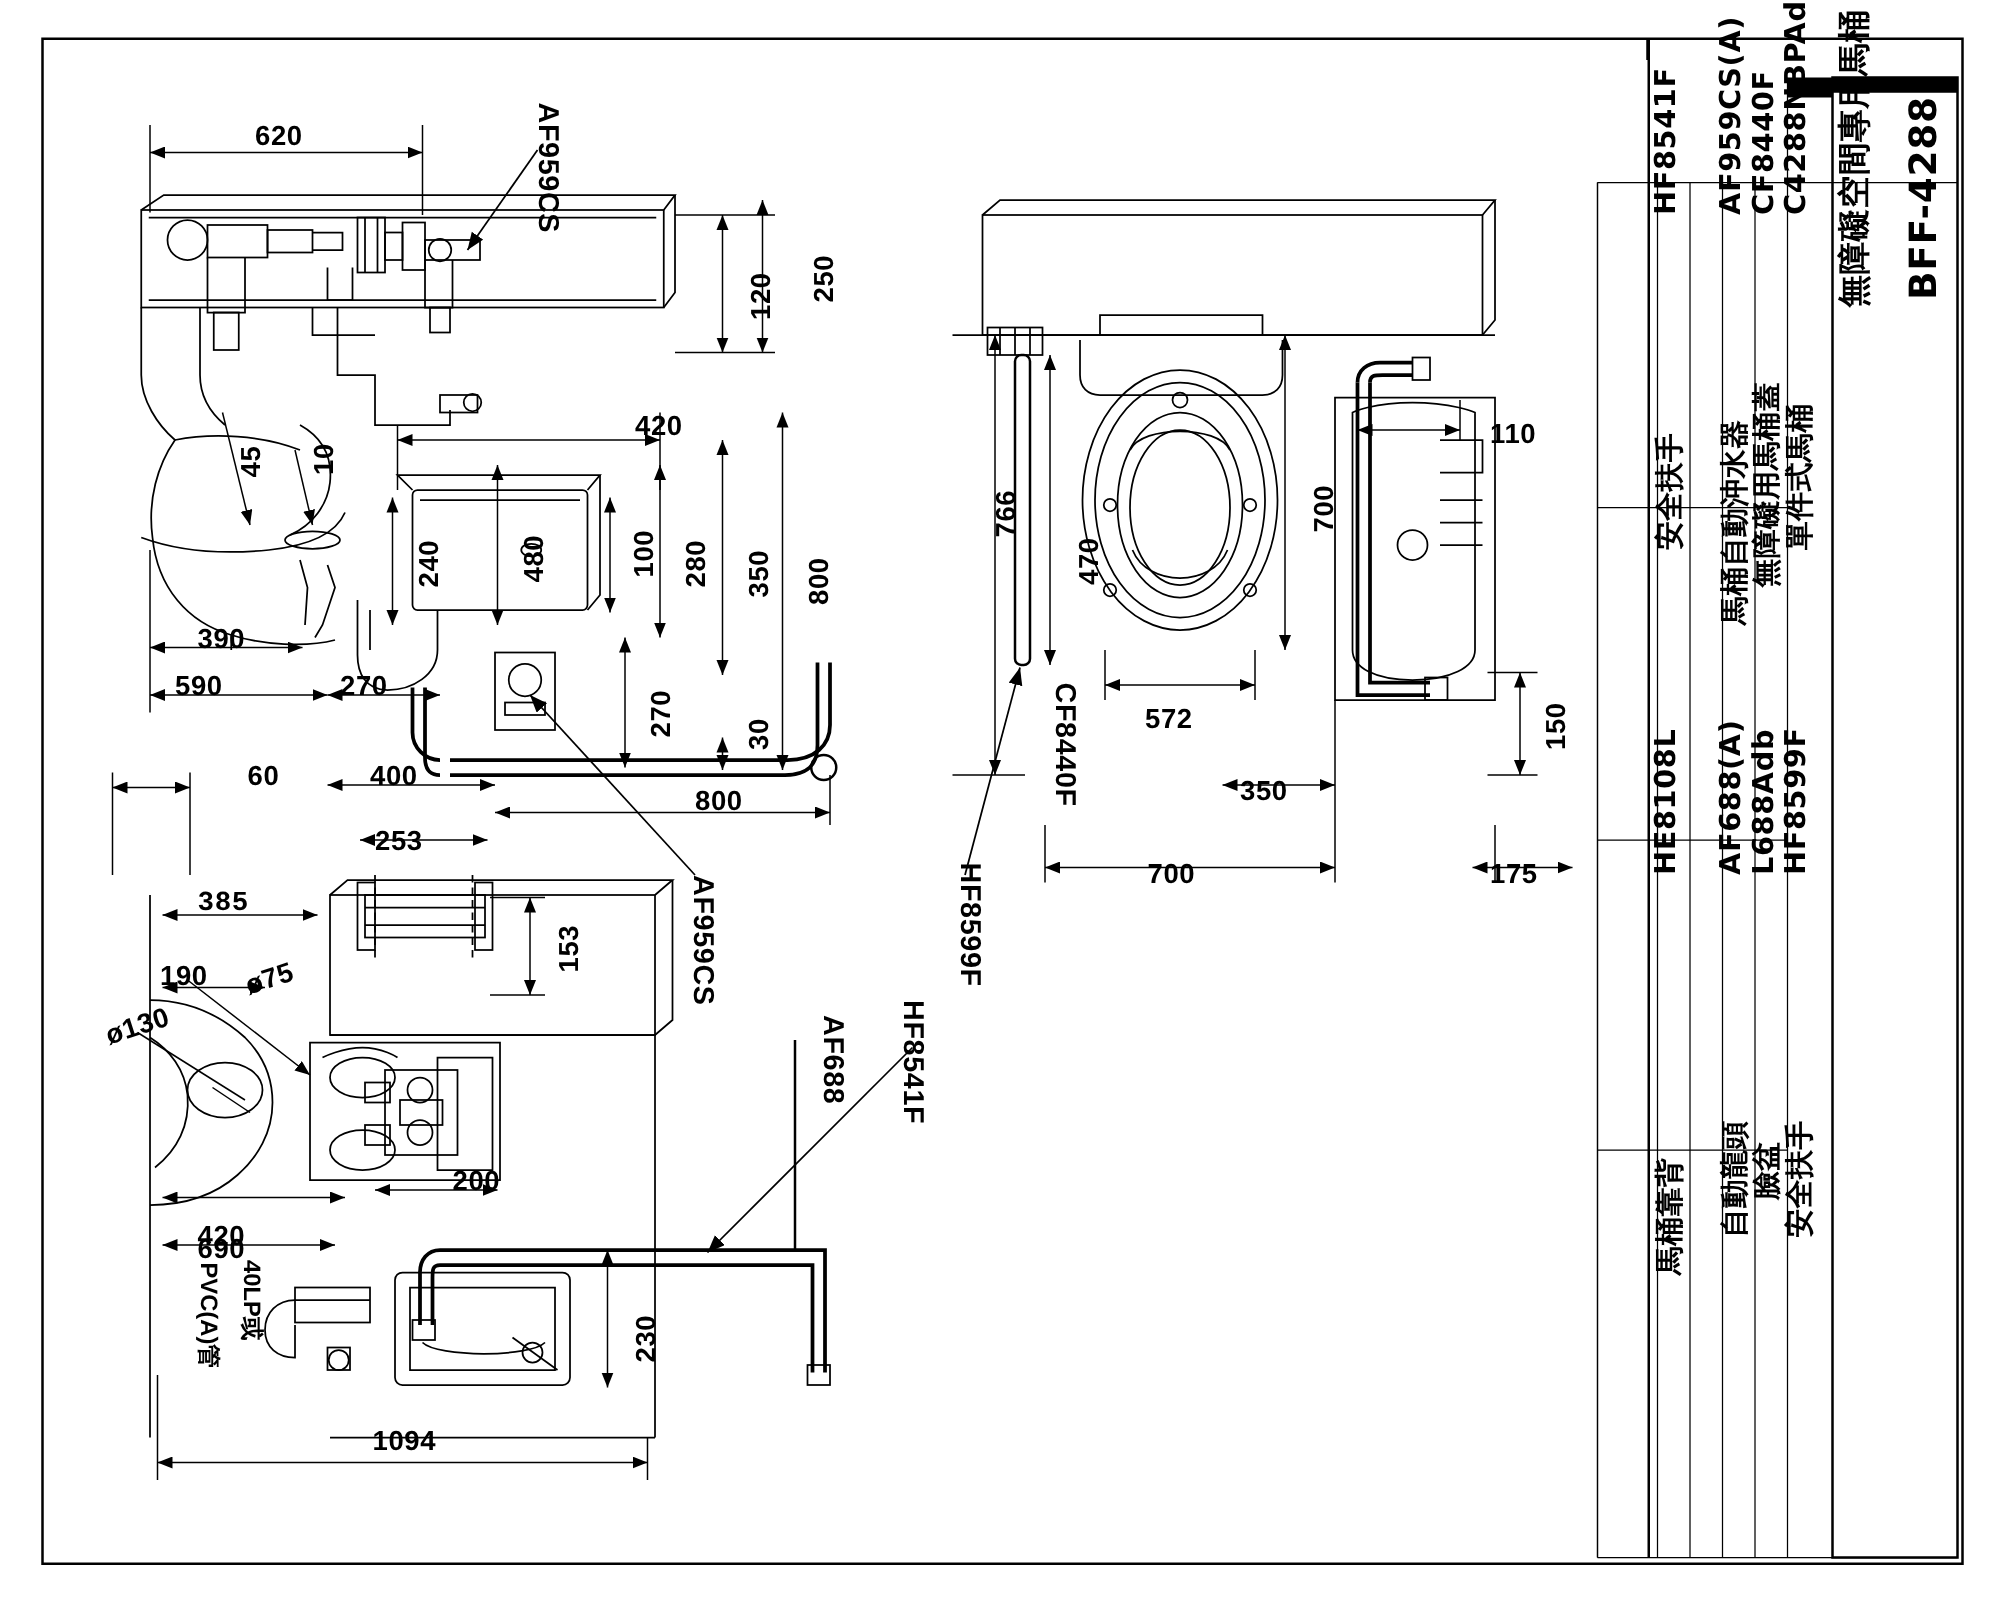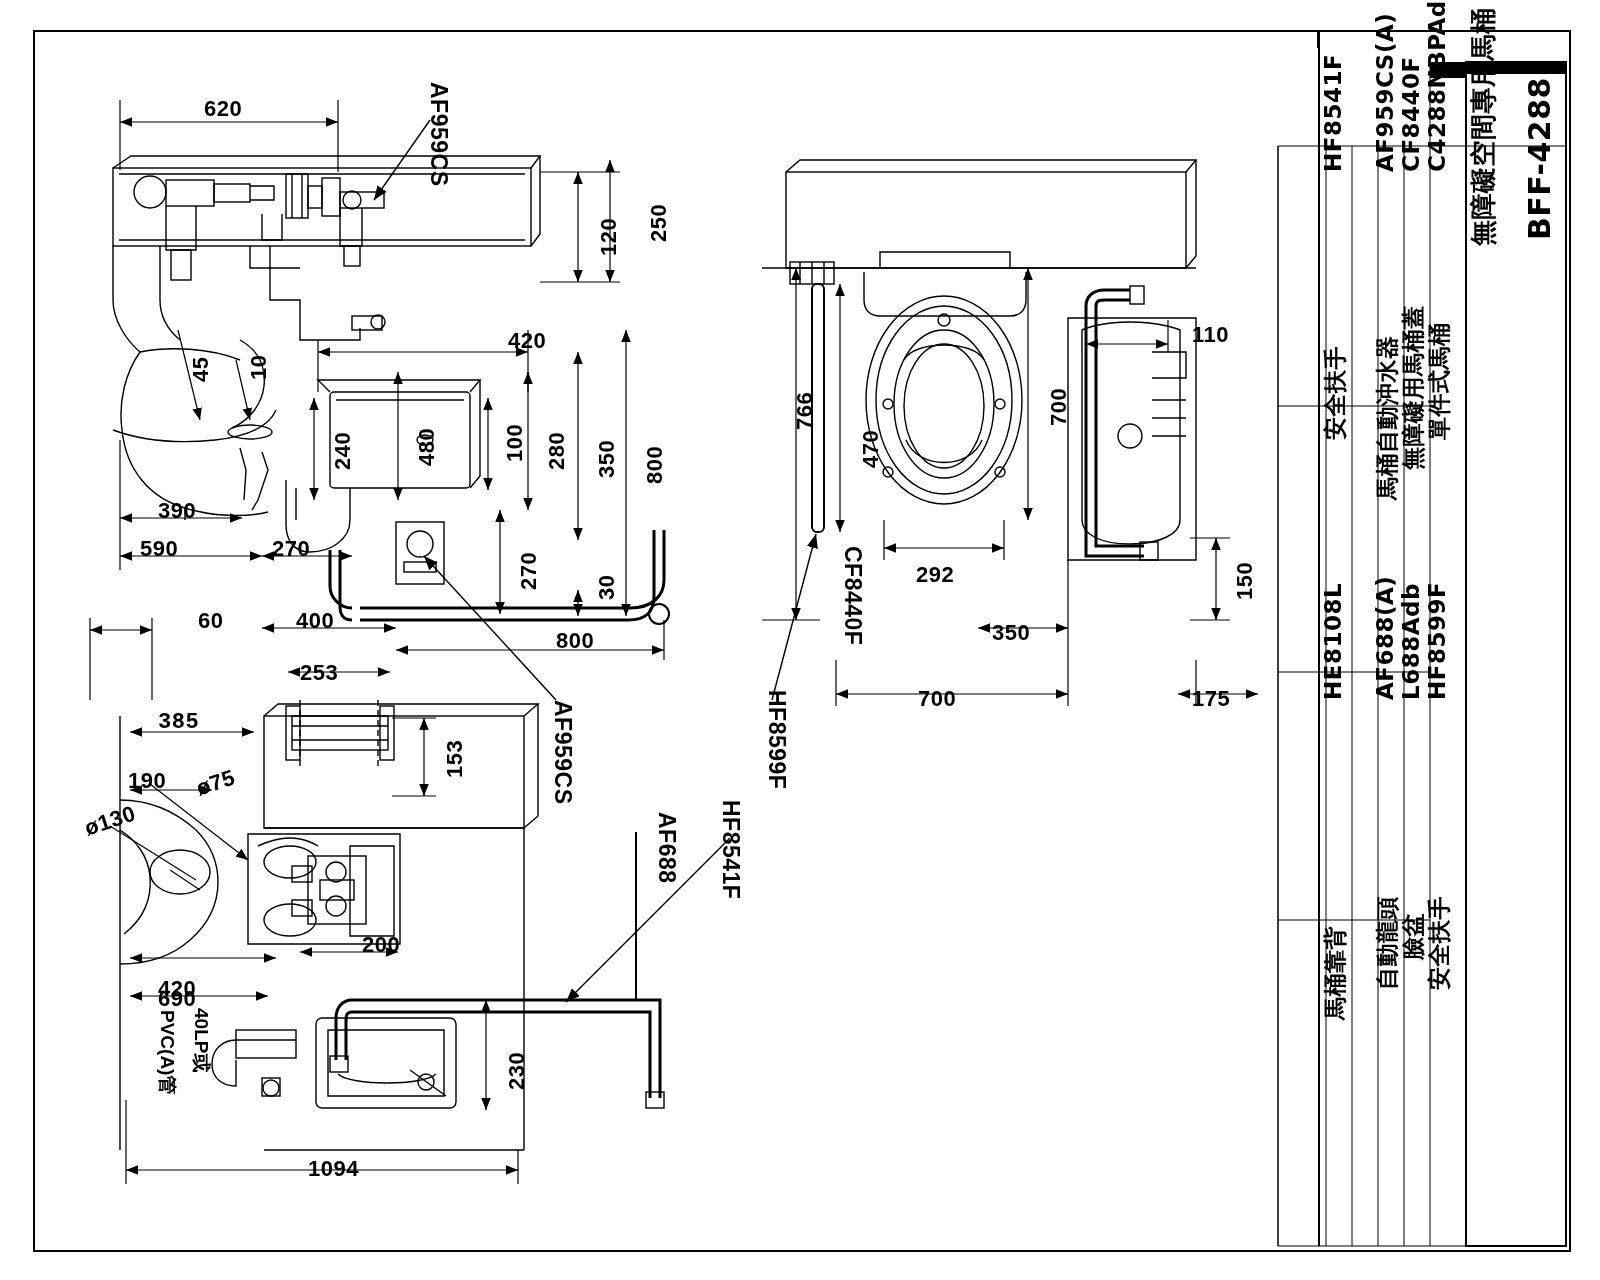--- a/index.html
+++ b/index.html
@@ -316,24 +316,24 @@
       <line x1="1190" y1="620" x2="1230" y2="620"></line>
 
       <line x1="1178" y1="694" x2="1258" y2="694" marker-start="url(#ah2)" marker-end="url(#ah)"></line>
       <line x1="1196" y1="660" x2="1196" y2="706"></line>
     </g>
   </svg>
 
   <div class="txt dim rot90" style="left:792px;top:430px;">766</div>
   <div class="txt dim rot90" style="left:858px;top:468px;">470</div>
   <div class="txt dim rot90" style="left:1046px;top:426px;">700</div>
-  <div class="txt dim" style="left:916px;top:562px;">292</div>
+  <div class="txt dim" style="left:916px;top:562px;">572</div>
   <div class="txt dim" style="left:992px;top:620px;">350</div>
   <div class="txt dim" style="left:918px;top:686px;">700</div>
-  <div class="txt dim" style="left:1192px;top:322px;">110</div>
+  <div class="txt dim" style="left:1192px;top:334px;">110</div>
   <div class="txt dim rot90" style="left:1232px;top:600px;">150</div>
   <div class="txt dim" style="left:1192px;top:686px;">175</div>
 
   <svg width="1600" height="1280">
     <line x1="772" y1="700" x2="816" y2="534" stroke="#000" stroke-width="1.4" marker-end="url(#ah)"></line>
   </svg>
   <div class="txt code rotcw" style="left:790px;top:690px;">HF8599F</div>
   <div class="txt code rotcw" style="left:866px;top:546px;">CF8440F</div>
 
   <svg width="1600" height="1280">
@@ -425,21 +425,21 @@
 
   <div class="txt dim" style="left:158px;top:710px;font-family:Liberation Mono, monospace;">385</div>
   <div class="txt dim" style="left:128px;top:768px;">190</div>
   <div class="txt dim" style="left:84px;top:808px;transform:rotate(-18deg);">ø130</div>
   <div class="txt dim" style="left:196px;top:770px;transform:rotate(-18deg);">ø75</div>
   <div class="txt dim rot90" style="left:442px;top:778px;">153</div>
   <div class="txt dim" style="left:362px;top:932px;">200</div>
   <div class="txt dim" style="left:158px;top:938px;margin-top:48px;">690</div>
   <div class="txt dim" style="left:158px;top:976px;">420</div>
   <div class="txt dim rot90" style="left:504px;top:1090px;">230</div>
-  <div class="txt dim" style="left:308px;top:1140px;margin-top:16px;">1094</div>
+  <div class="txt dim" style="left:298px;top:1140px;">1094</div>
 
   <div class="txt code rotcw" style="left:680px;top:812px;">AF688</div>
   <div class="txt code rotcw" style="left:744px;top:800px;">HF8541F</div>
   <svg width="1600" height="1280">
     <line x1="730" y1="838" x2="566" y2="1002" stroke="#000" stroke-width="1.4" marker-end="url(#ah)"></line>
   </svg>
 
   <div class="txt dimS rotcw" style="left:214px;top:1008px;">40LP或</div>
   <div class="txt dimS rotcw" style="left:180px;top:1010px;">PVC(A)管</div>
 

